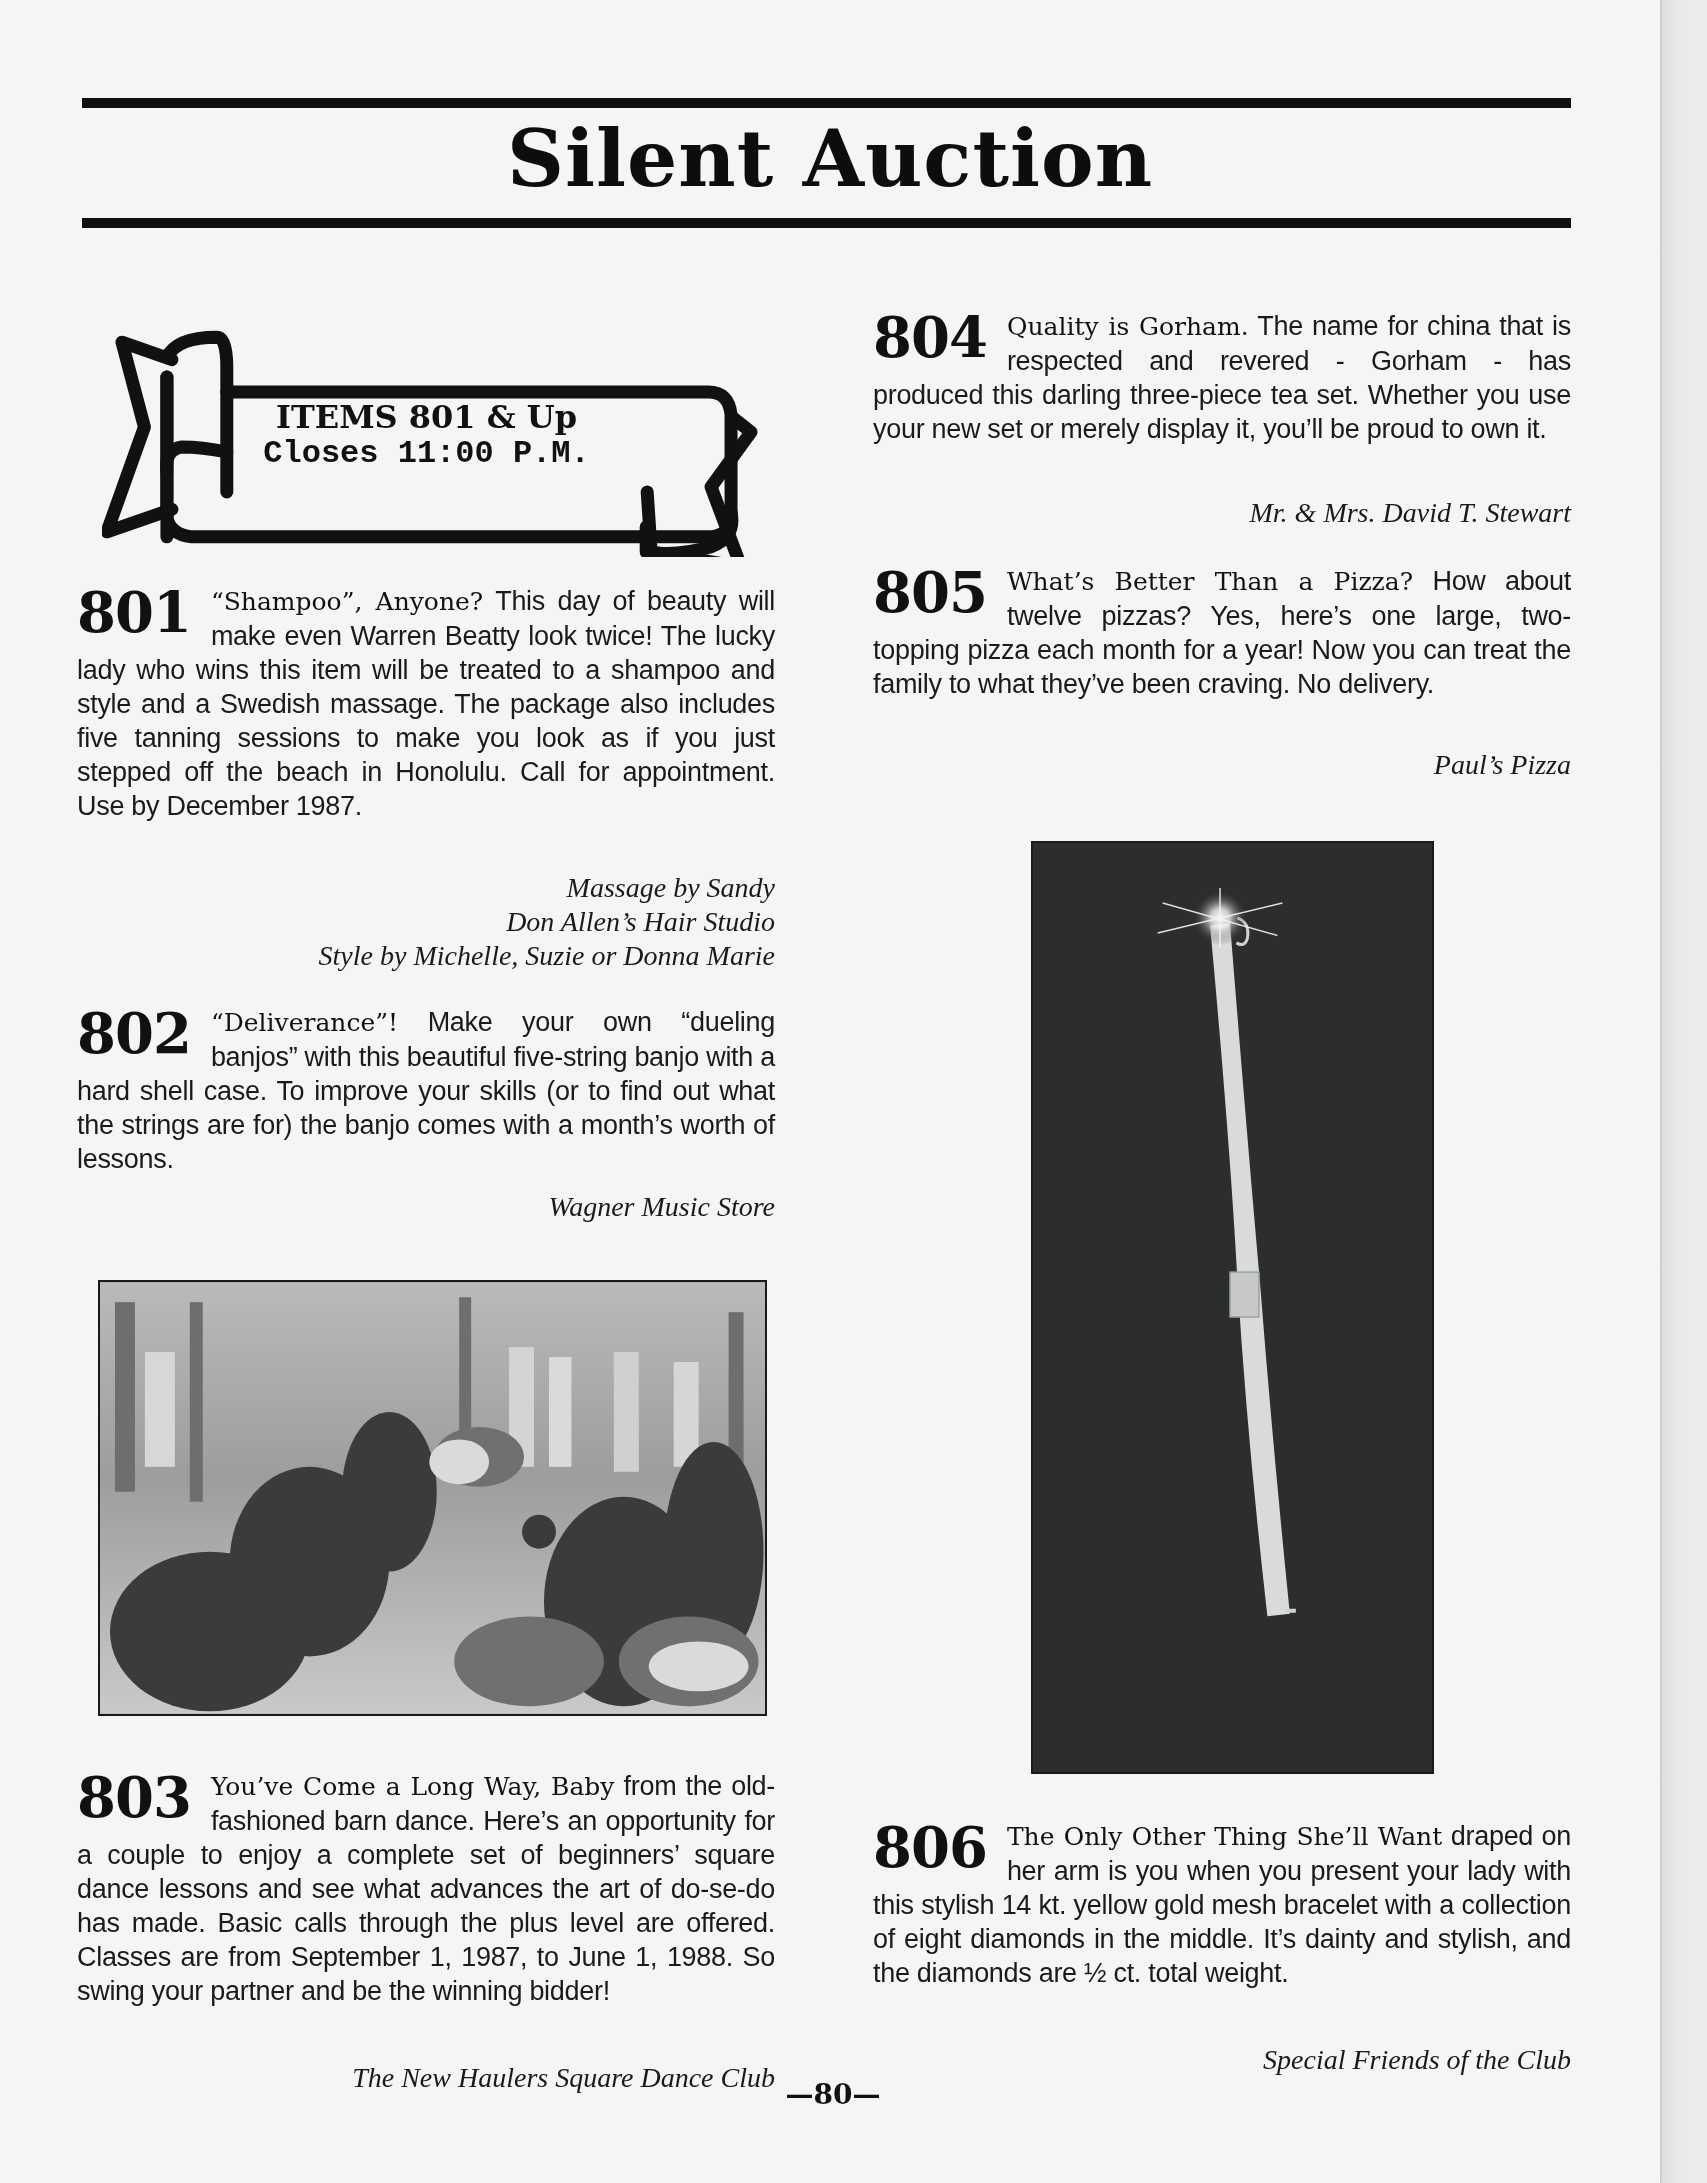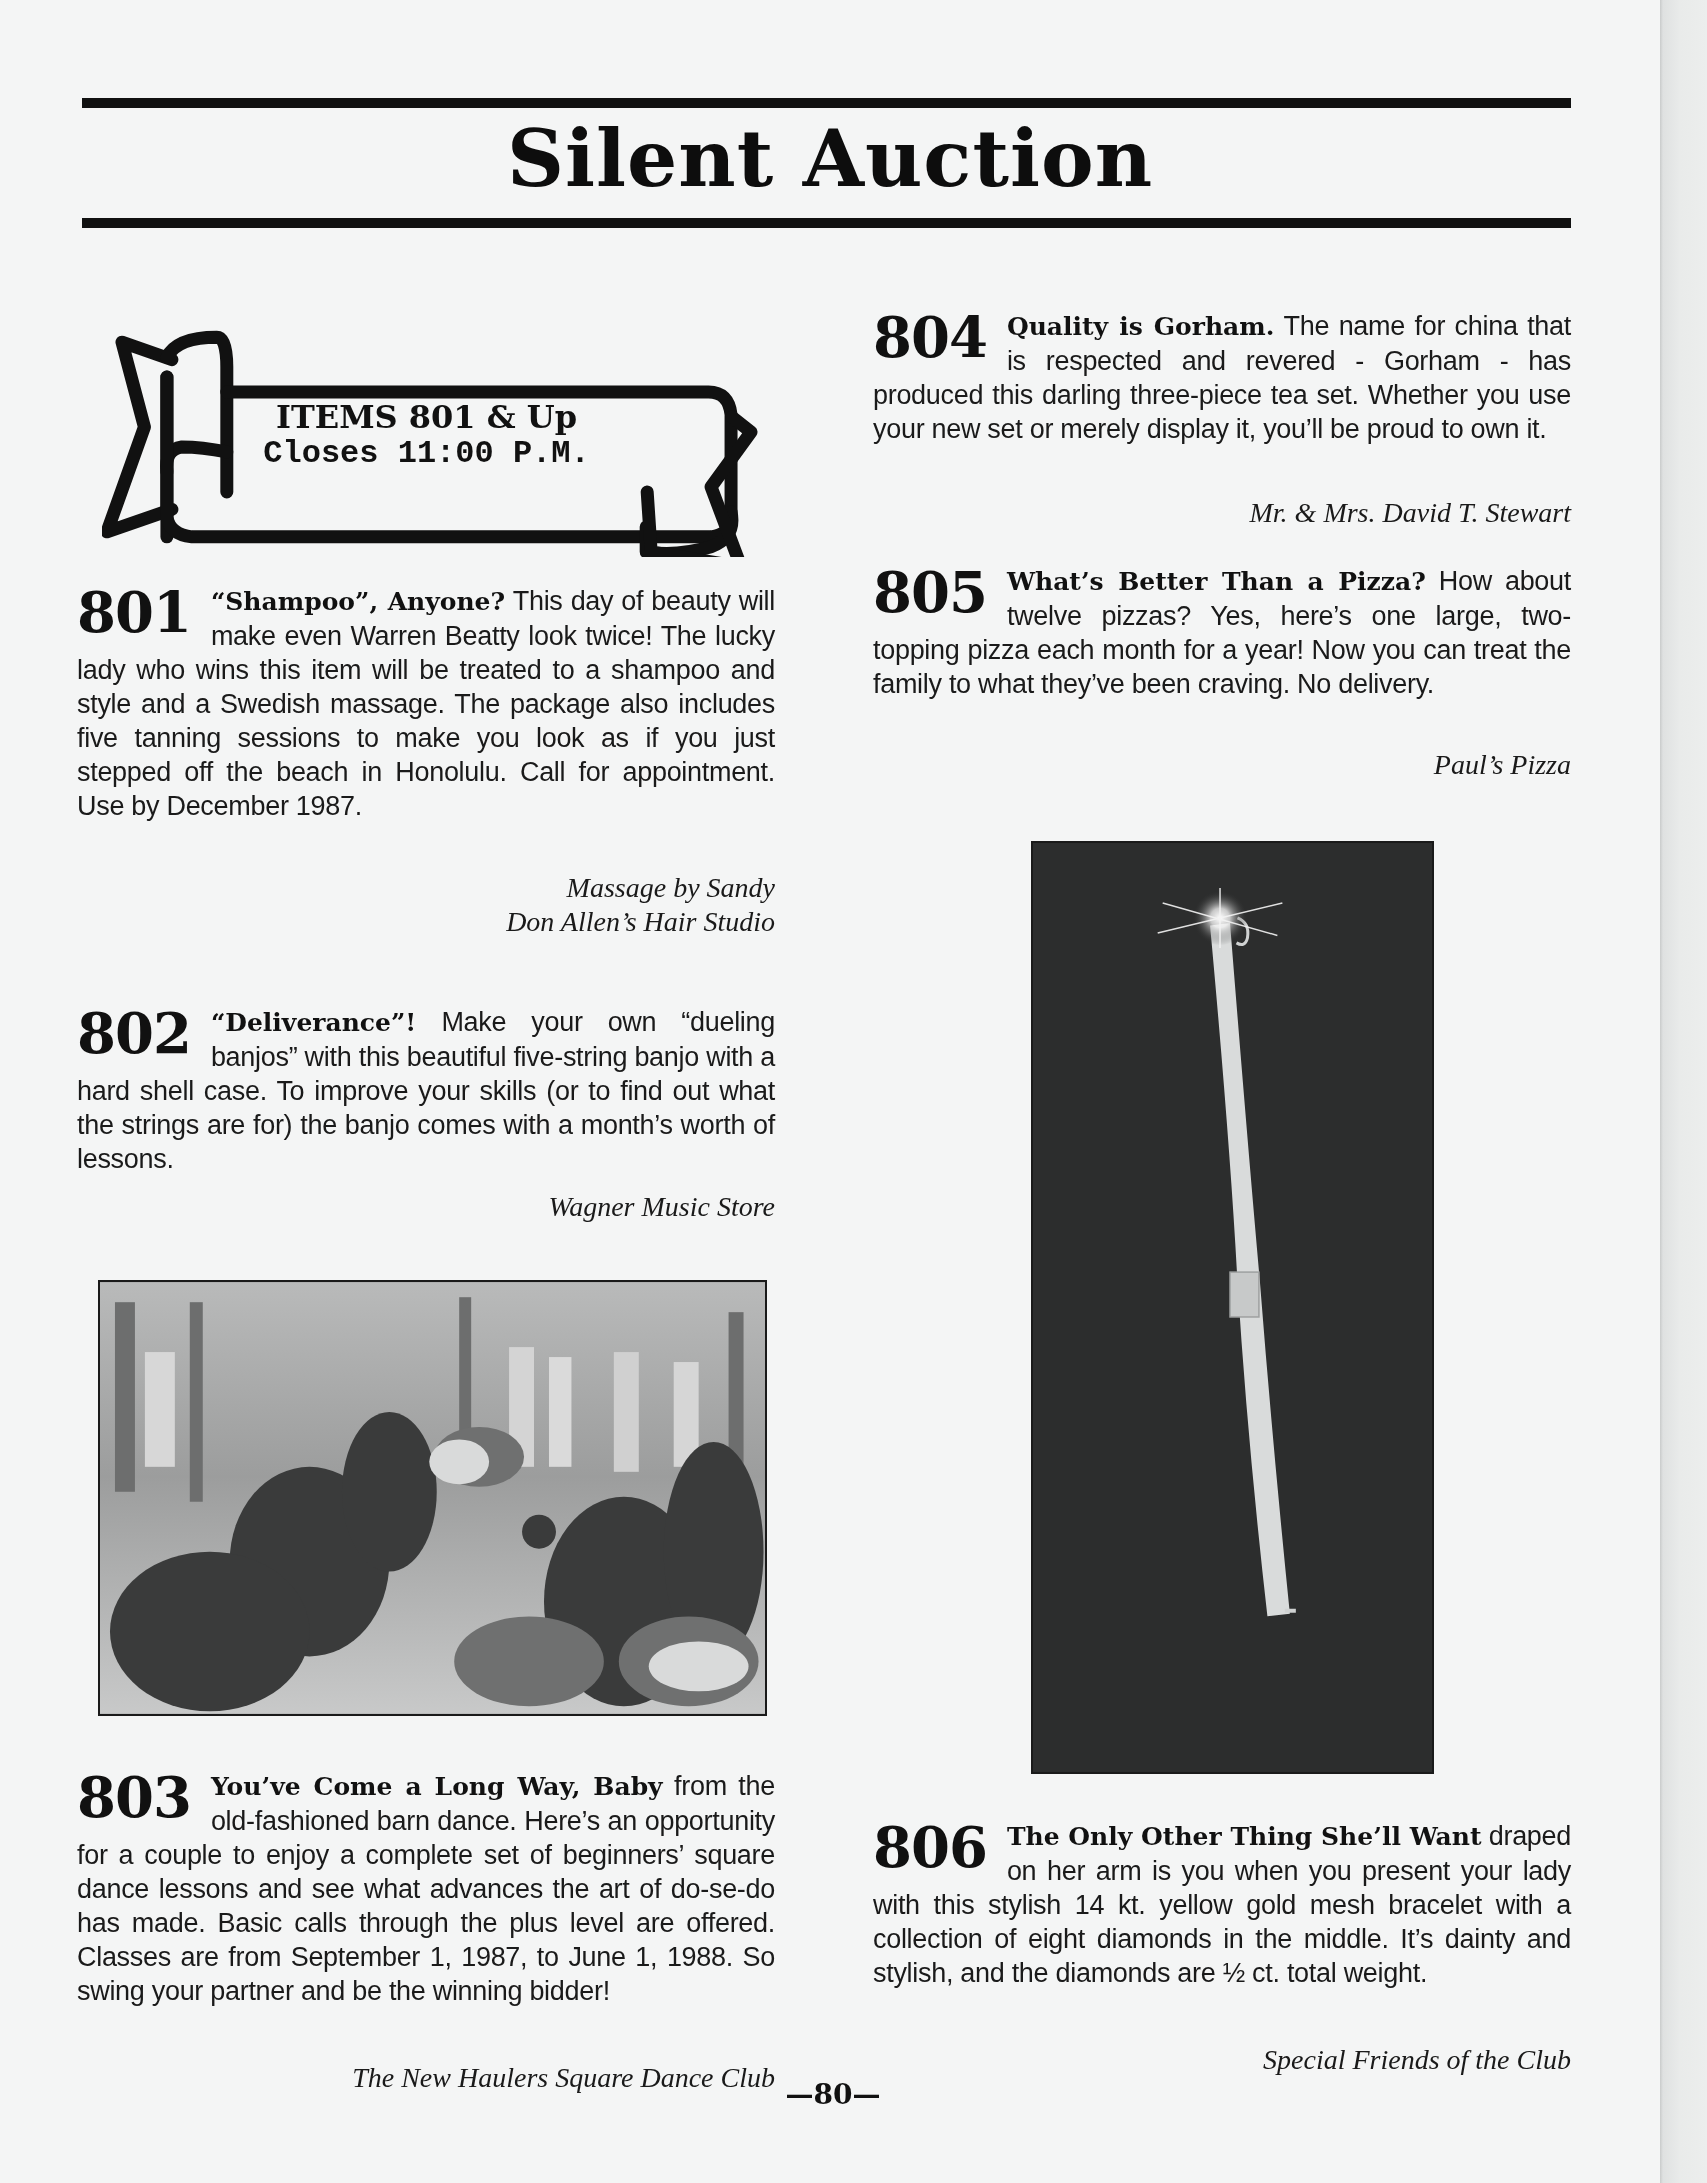--- a/index.html
+++ b/index.html
@@ -35,21 +35,21 @@
   .item .num {
     float: left; font-family: "DejaVu Serif", serif; font-weight: bold;
     font-size: 56px; line-height: 48px; margin: 4px 20px 0 0; color: #111;
     letter-spacing: -1px;
   }
   .item .body {
     font-family: "Liberation Sans", sans-serif; font-size: 27px; line-height: 34px;
     text-align: justify; color: #1a1a1a; letter-spacing: -0.3px;
   }
   .item .head {
-    font-family: "DejaVu Serif", serif; font-weight: bold; font-size: 25px;
+    font-family: "DejaVu Serif", serif; font-weight: normal; font-size: 25px;
     letter-spacing: 0; color: #111;
   }
   .donor {
     position: absolute; text-align: right;
     font-family: "Liberation Serif", serif; font-style: italic; font-size: 28px;
     line-height: 34px; color: #1a1a1a;
   }
   .photo { position: absolute; border: 2.5px solid #1a1a1a; overflow: hidden; }
   .photo svg { display: block; }
   .page-number {
@@ -90,20 +90,21 @@
 <div class="item" style="left:77px; top:584px; width:698px;">
   <div class="num">801</div>
   <div class="body">
     <span class="head">“Shampoo”, Anyone?</span>
     <span>This day of beauty will make even Warren Beatty look twice! The lucky lady who wins this item will be treated to a shampoo and style and a Swedish massage. The package also includes five tanning sessions to make you look as if you just stepped off the beach in Honolulu. Call for appointment. Use by December 1987.</span>
   </div>
 </div>
 <div class="donor" style="left:77px; top:871px; width:698px;">
   <div>Massage by Sandy</div>
   <div>Don Allen’s Hair Studio</div>
+  <div>Style by Michelle, Suzie or Donna Marie</div>
 </div>
 
 <div class="item" style="left:77px; top:1005px; width:698px;">
   <div class="num">802</div>
   <div class="body">
     <span class="head">“Deliverance”!</span>
     <span>Make your own “dueling banjos” with this beautiful five-string banjo with a hard shell case. To improve your skills (or to find out what the strings are for) the banjo comes with a month’s worth of lessons.</span>
   </div>
 </div>
 <div class="donor" style="left:77px; top:1190px; width:698px;">

